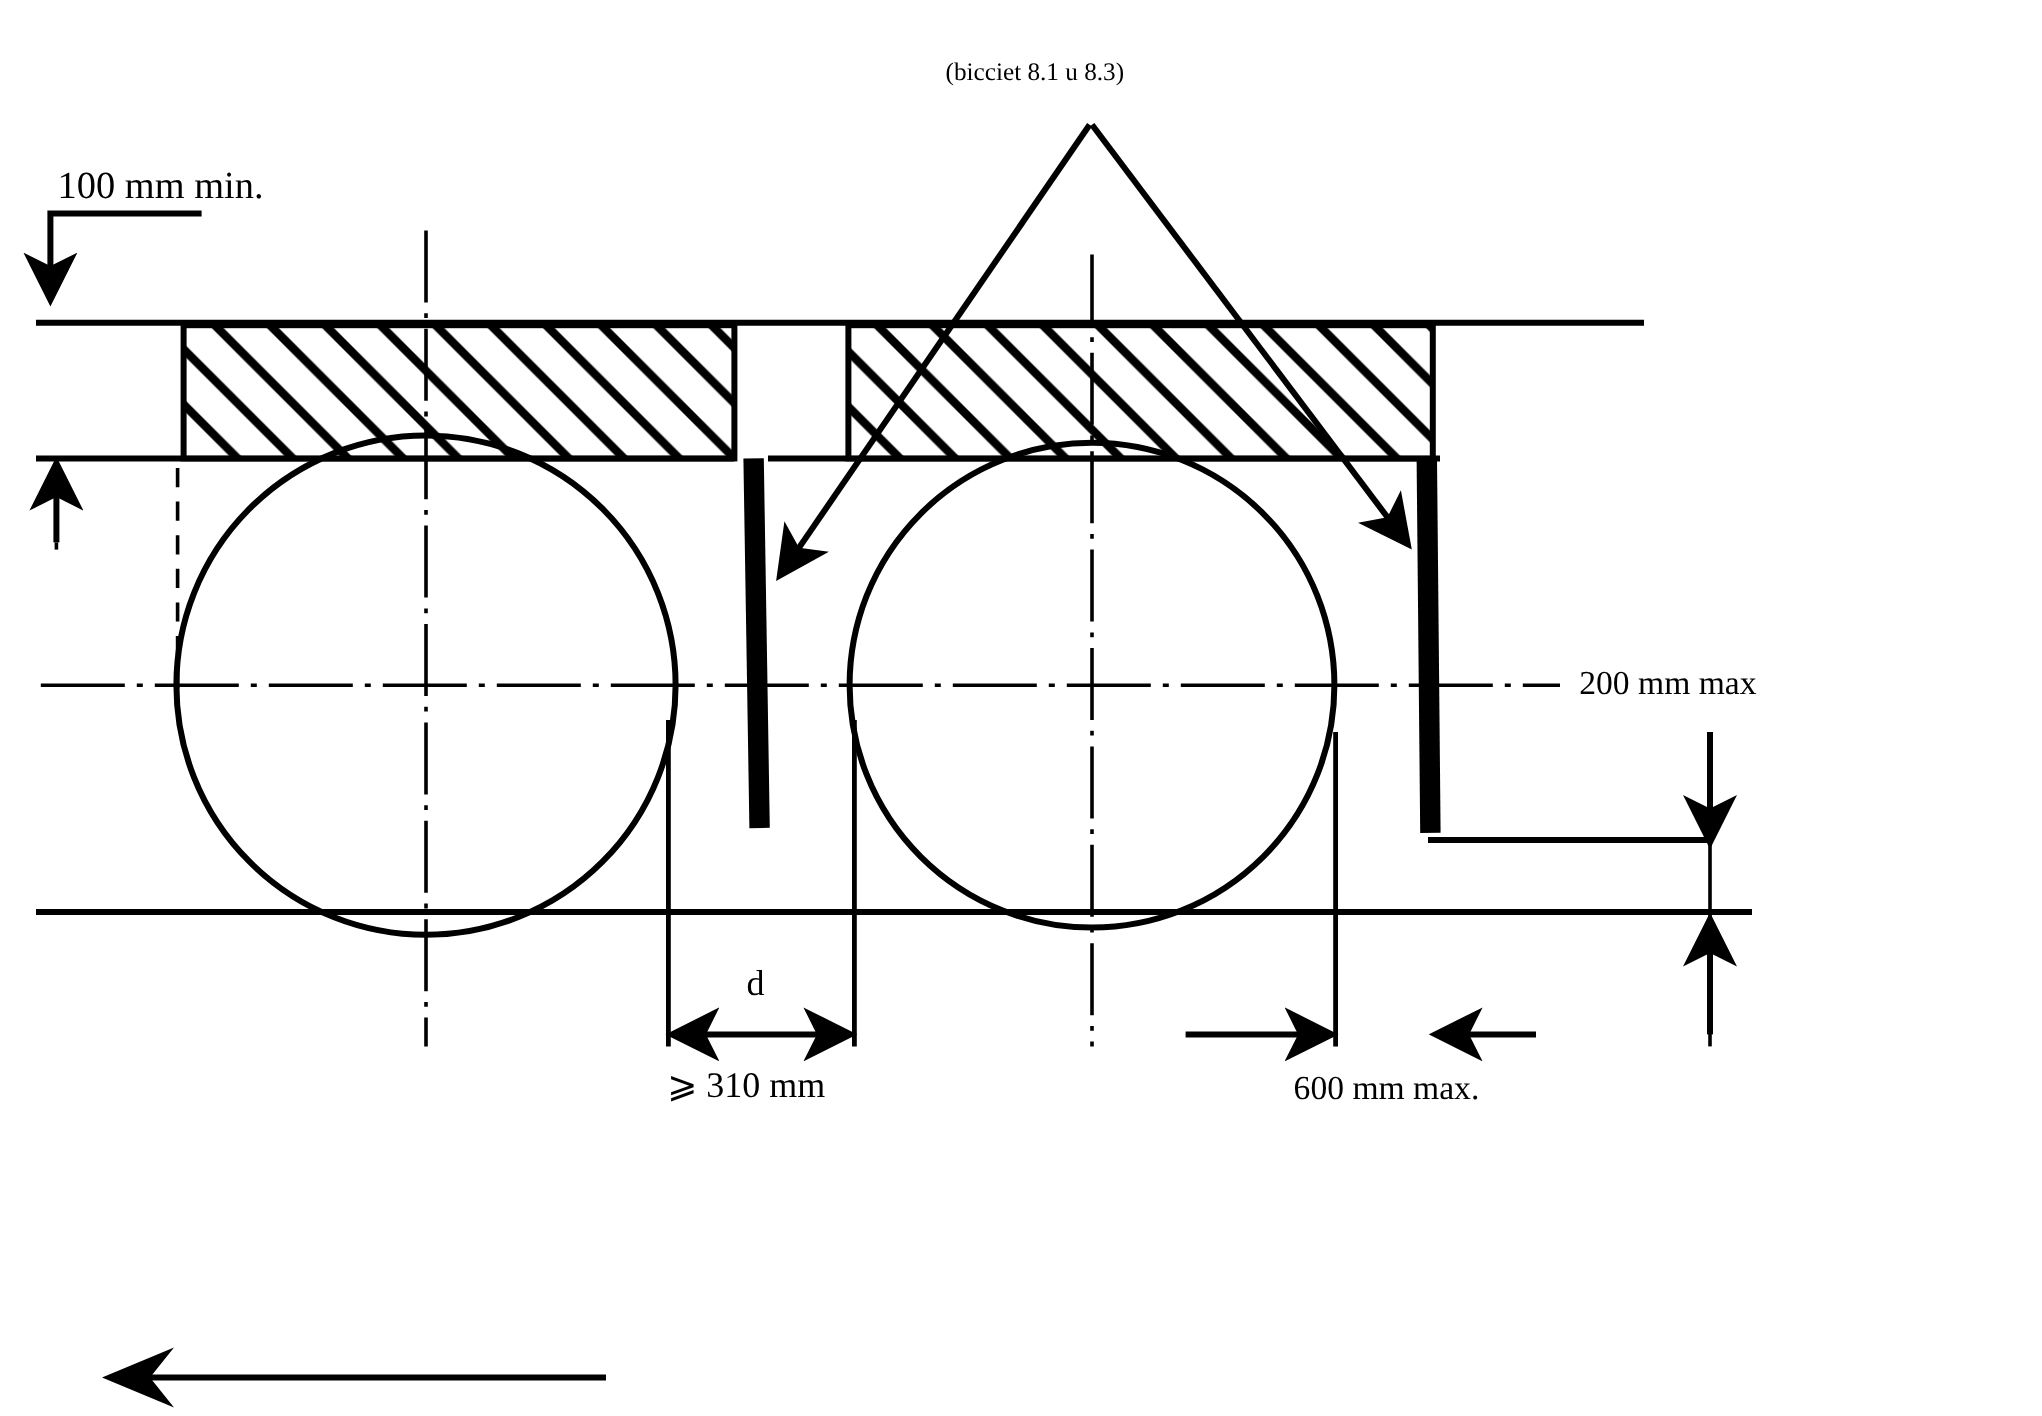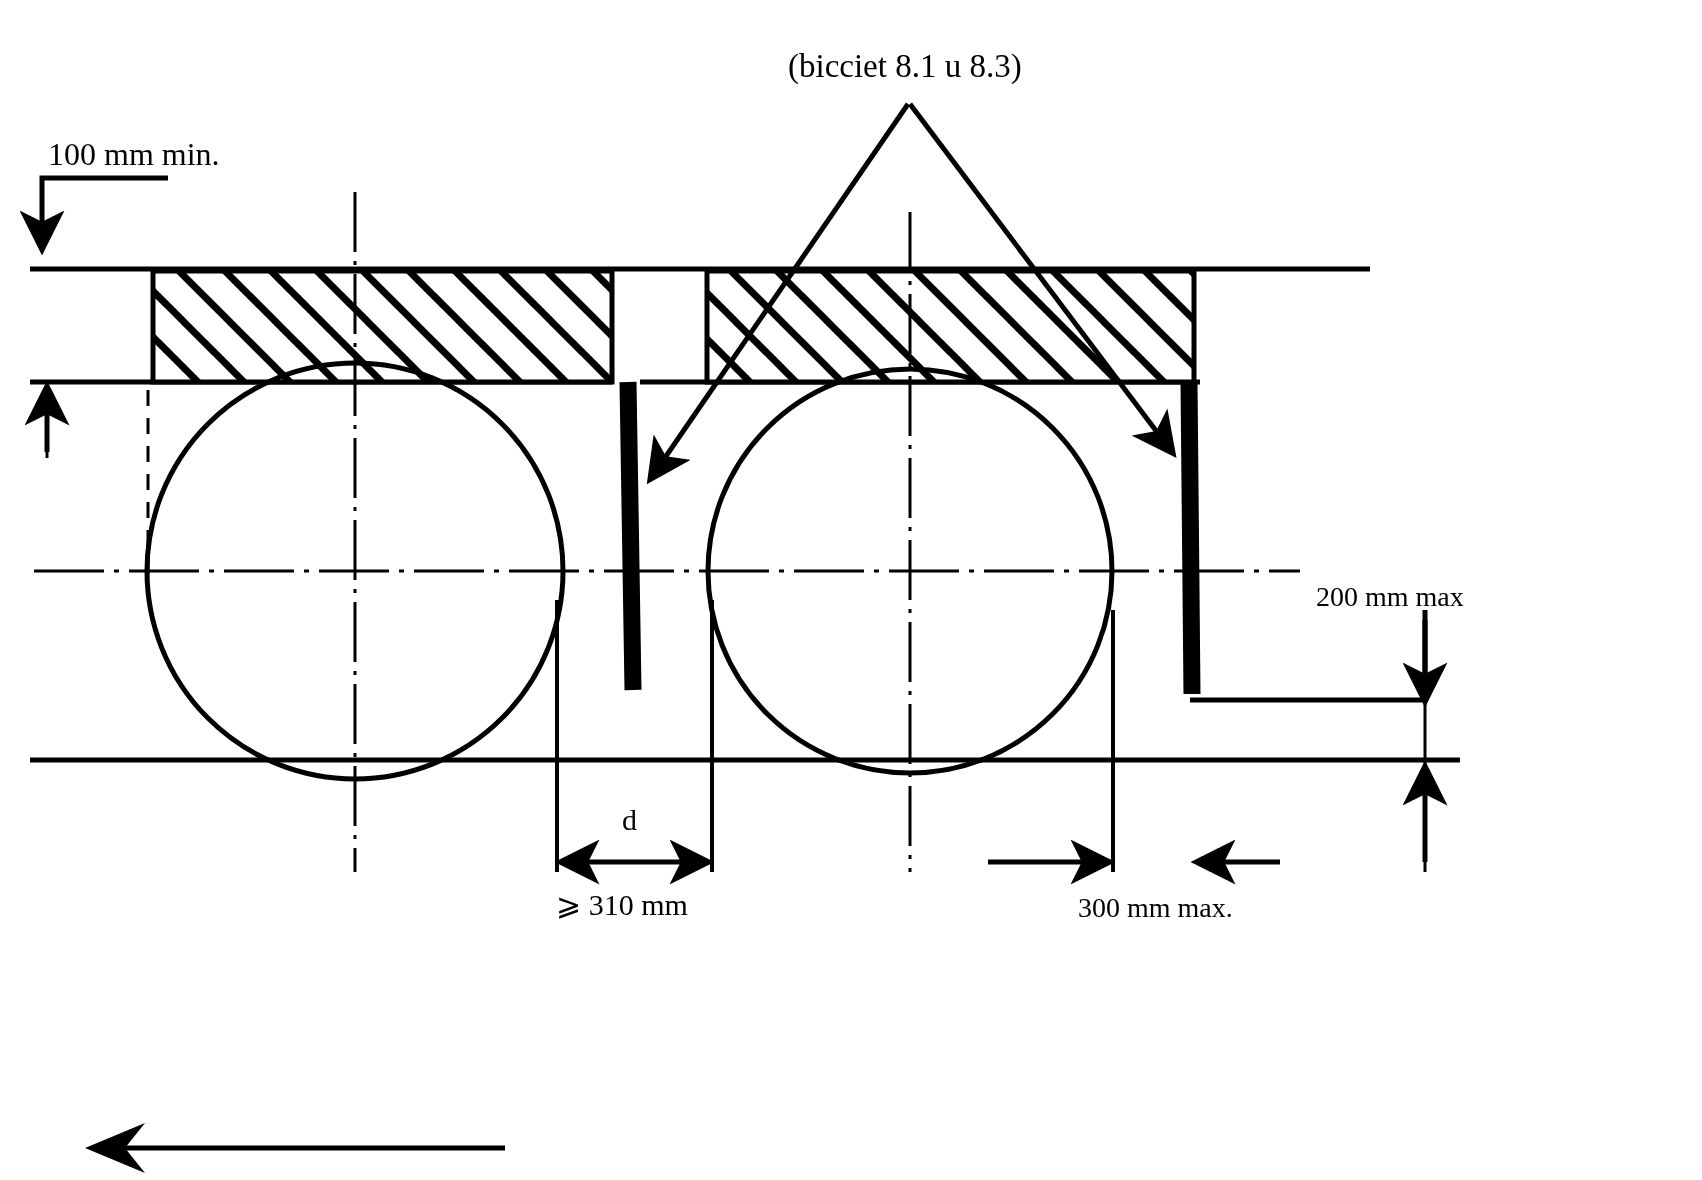--- a/index.html
+++ b/index.html
@@ -26,23 +26,23 @@
     width: 1702px;
     height: 1180px;
   }
   .lbl {
     position: absolute;
     white-space: nowrap;
     font-family: "Liberation Serif", "DejaVu Serif", serif;
     color: #000;
     line-height: 1;
   }
-  .lbl-title   { left: 788px;  top: 50px;  font-size: 33px; }
+  .lbl-title   { left: 788px;  top: 50px;  font-size: 21px; }
   .lbl-100min  { left: 48px;   top: 138px; font-size: 32px; }
-  .lbl-200max  { left: 1316px; top: 556px; font-size: 28px; margin-top: 27px; }
+  .lbl-200max  { left: 1316px; top: 556px; font-size: 28px; }
   .lbl-d       { left: 622px;  top: 805px; font-size: 30px; }
   .lbl-250     { left: 556px;  top: 890px; font-size: 30px; }
   .lbl-300max  { left: 1078px; top: 894px; font-size: 28px; }
 </style>
 </head>
 <body>
 
 <div id="stage">
 
   <svg id="fig" viewBox="0 0 1702 1180">
@@ -137,15 +137,15 @@
   <div class="lbl lbl-title">(bicciet 8.1 u 8.3)</div>
 
   <div class="lbl lbl-100min">100 mm min.</div>
 
   <div class="lbl lbl-200max">200 mm max</div>
 
   <div class="lbl lbl-d">d</div>
 
   <div class="lbl lbl-250">⩾ 310 mm</div>
 
-  <div class="lbl lbl-300max">300 mm max.</div>
+  <div class="lbl lbl-300max">600 mm max.</div>
 
 </div>
 
 </body></html>

